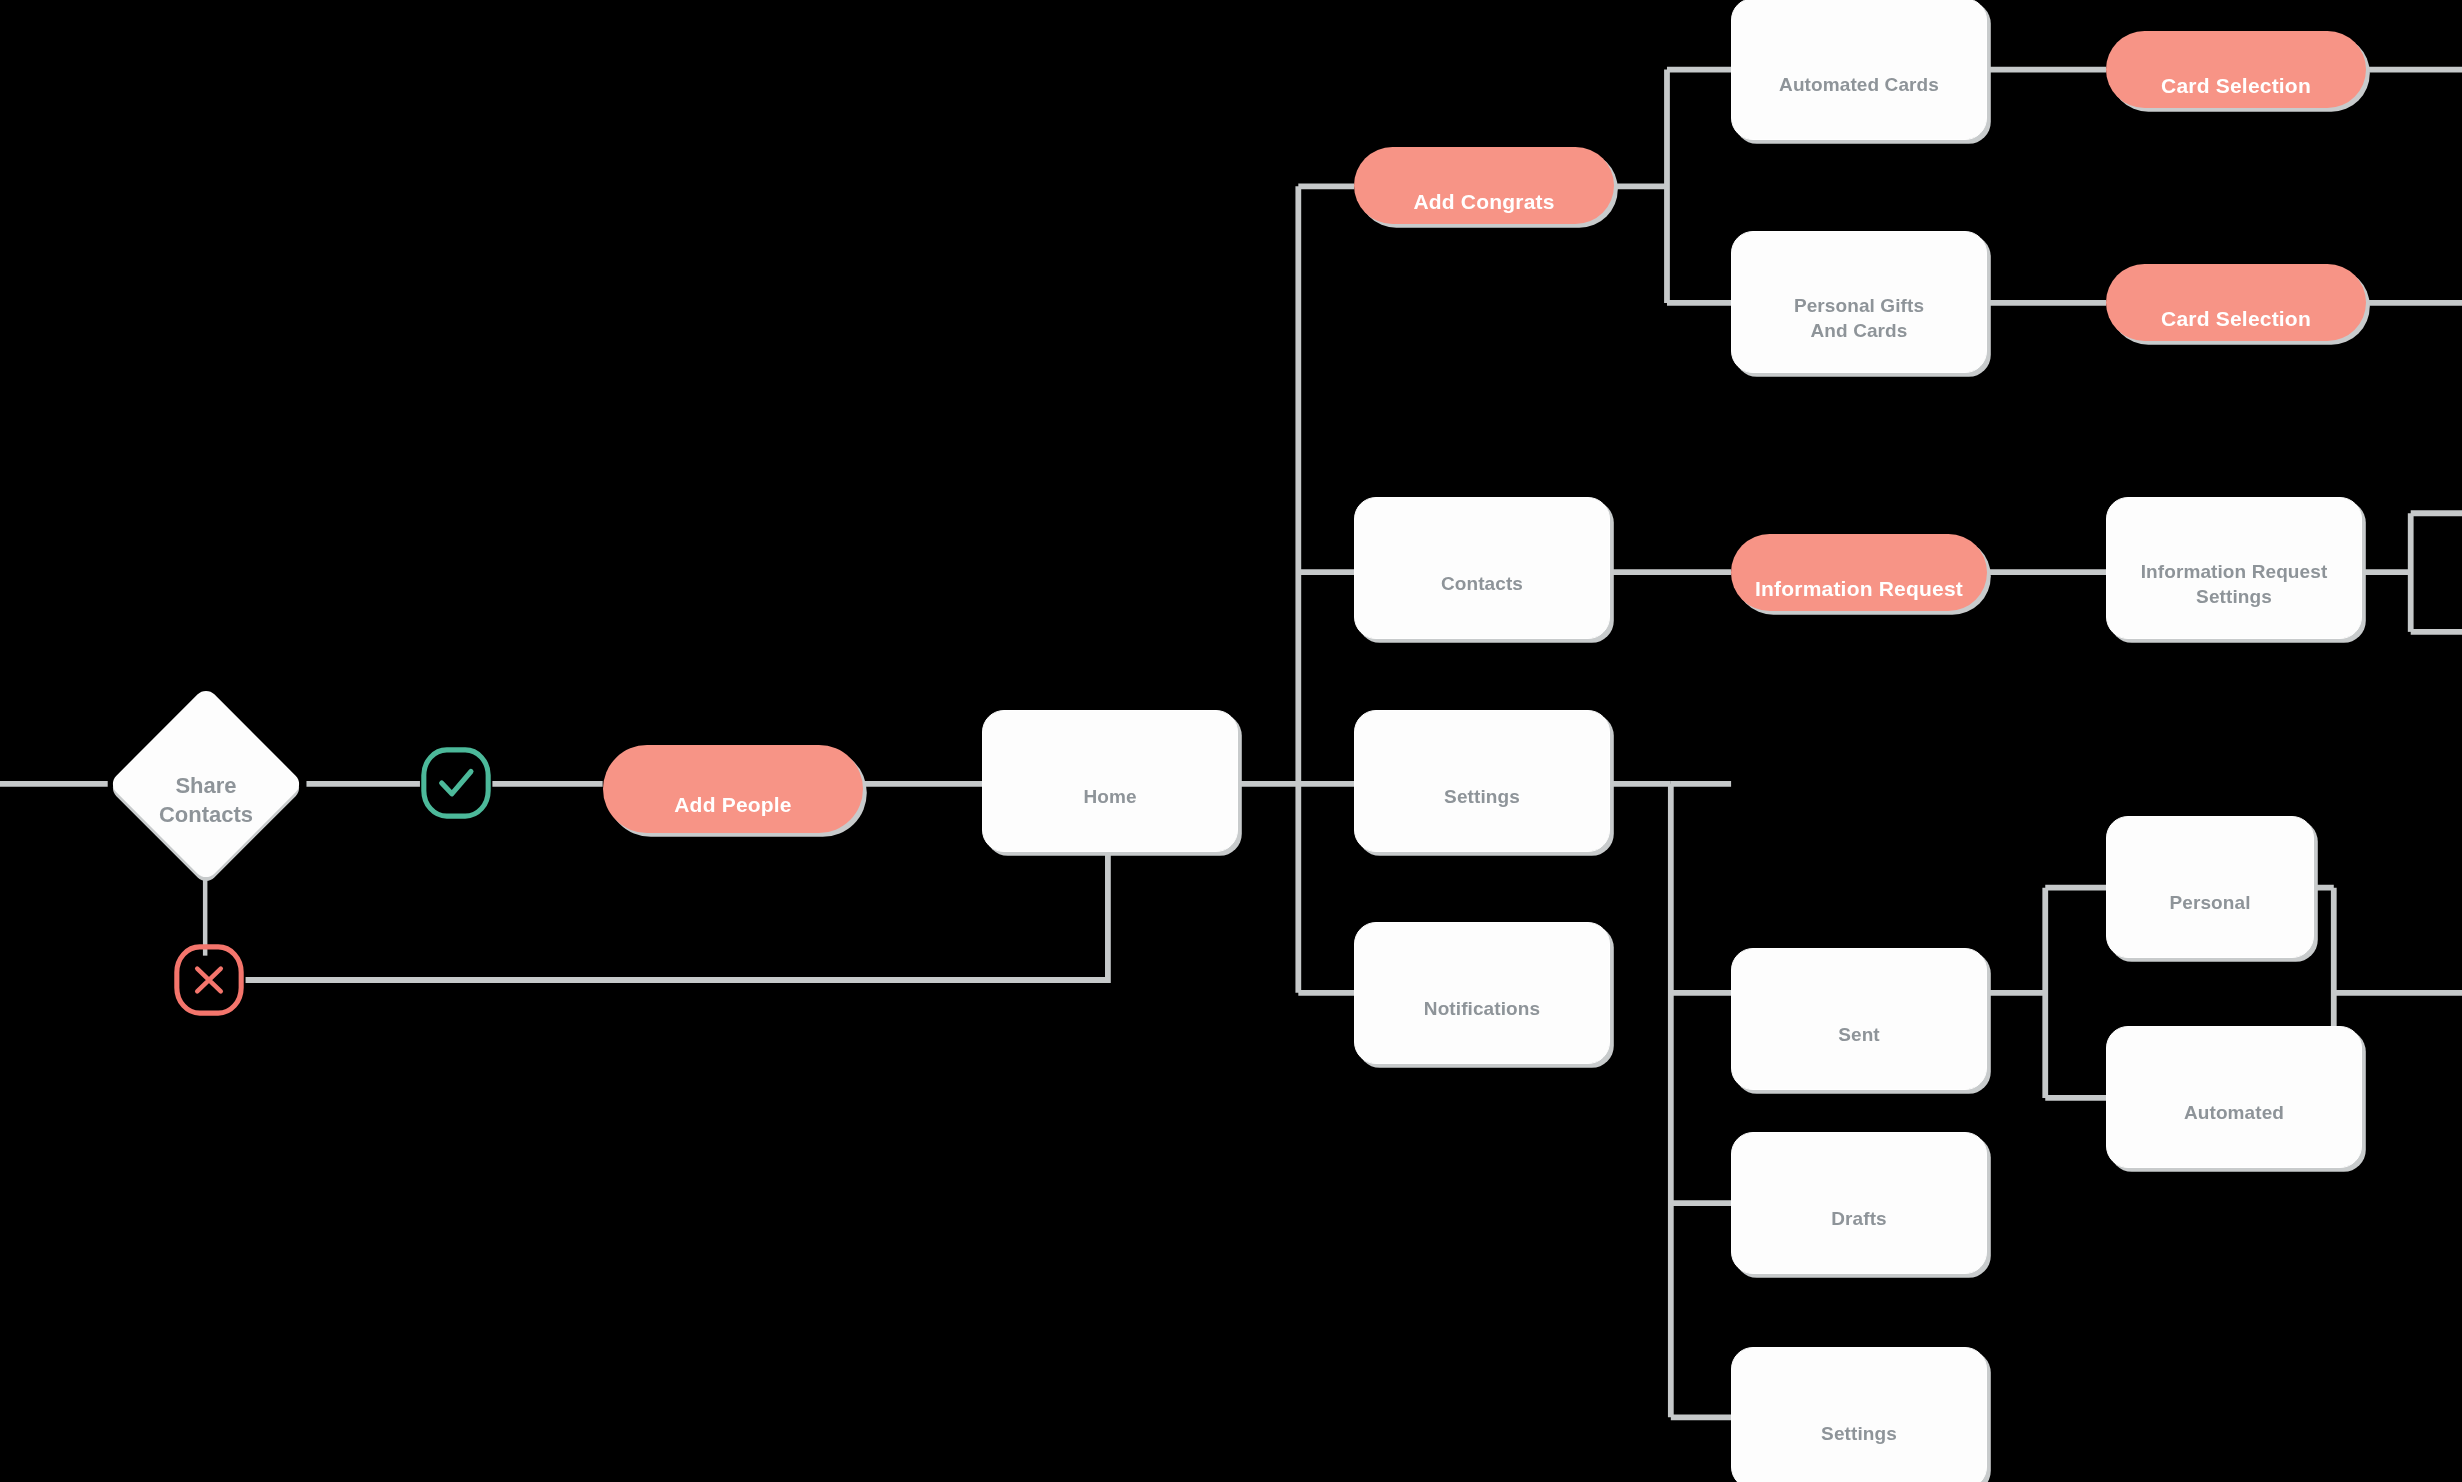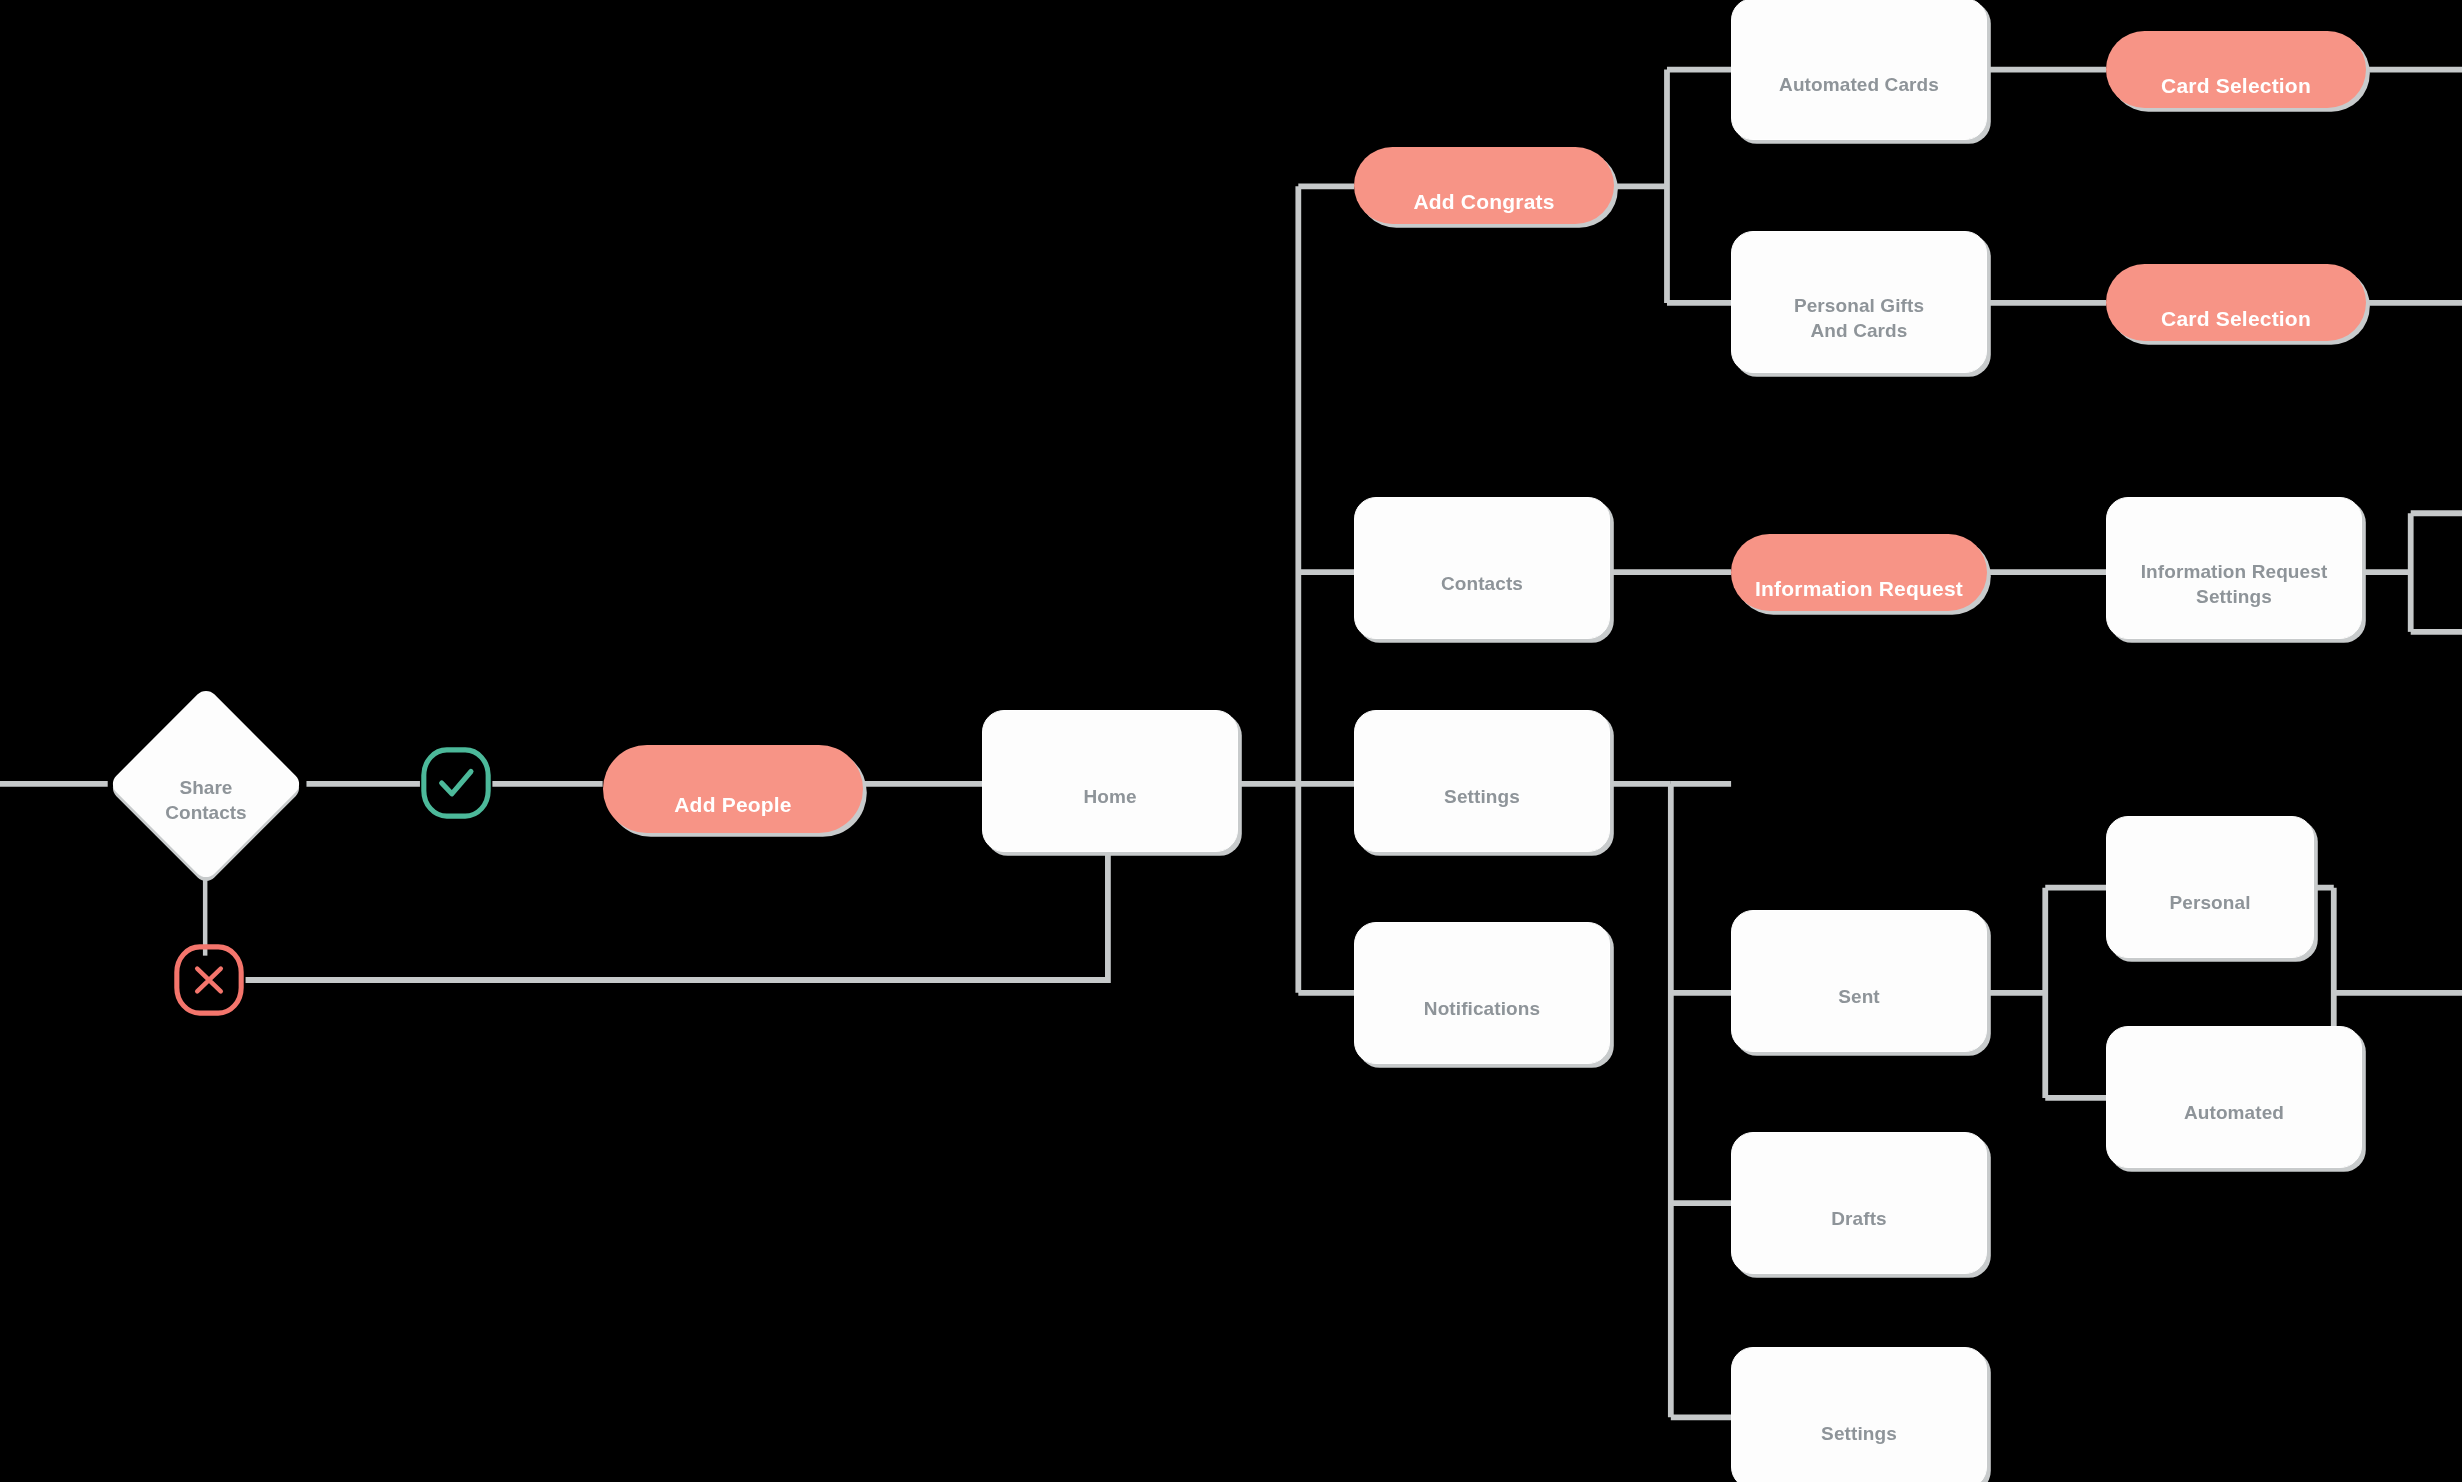--- a/index.html
+++ b/index.html
@@ -60,21 +60,21 @@
     font-weight: 700;
     letter-spacing: 0.2px;
     box-shadow: 3.8px 3.8px 0 0 #c8cbcc;
   }
   
   .node.decision {
     background: transparent;
     border: none;
     box-shadow: none;
     color: #8e9499;
-    font-size: 19px;
+    font-size: 22px;
     font-weight: 700;
   }
   .node.decision .diamond-bg {
     position: absolute;
     left: 0; top: 0;
     width: 100%; height: 100%;
     background: #fdfdfd;
     transform: rotate(45deg) scale(0.707);
     border-radius: 16.7px;
     box-shadow: 3.8px 3.8px 0 0 #c8cbcc;
@@ -214,21 +214,21 @@
 
   <div class="node screen" style="left:1354px; top:710px; width:256px; height:142px;">
     <span class="label">Settings</span>
   </div>
 
   <div class="node screen" style="left:1354px; top:922px; width:256px; height:142px;">
     <span class="label">Notifications</span>
   </div>
 
 
-  <div class="node screen" style="left:1731px; top:910px; width:256px; height:142px;">
+  <div class="node screen" style="left:1731px; top:948px; width:256px; height:142px;">
     <span class="label">Sent</span>
   </div>
 
   <div class="node screen" style="left:1731px; top:1132px; width:256px; height:142px;">
     <span class="label">Drafts</span>
   </div>
 
   <div class="node screen" style="left:1731px; top:1347px; width:256px; height:142px;">
     <span class="label">Settings</span>
   </div>

